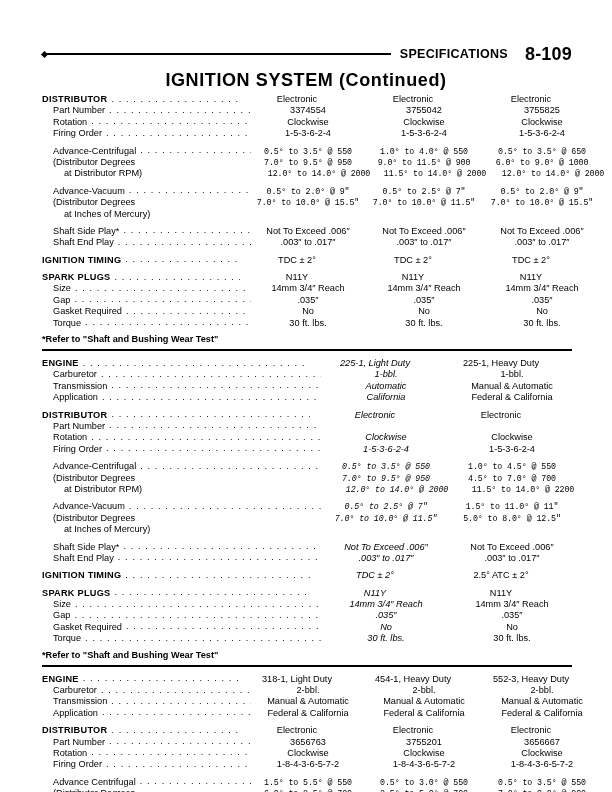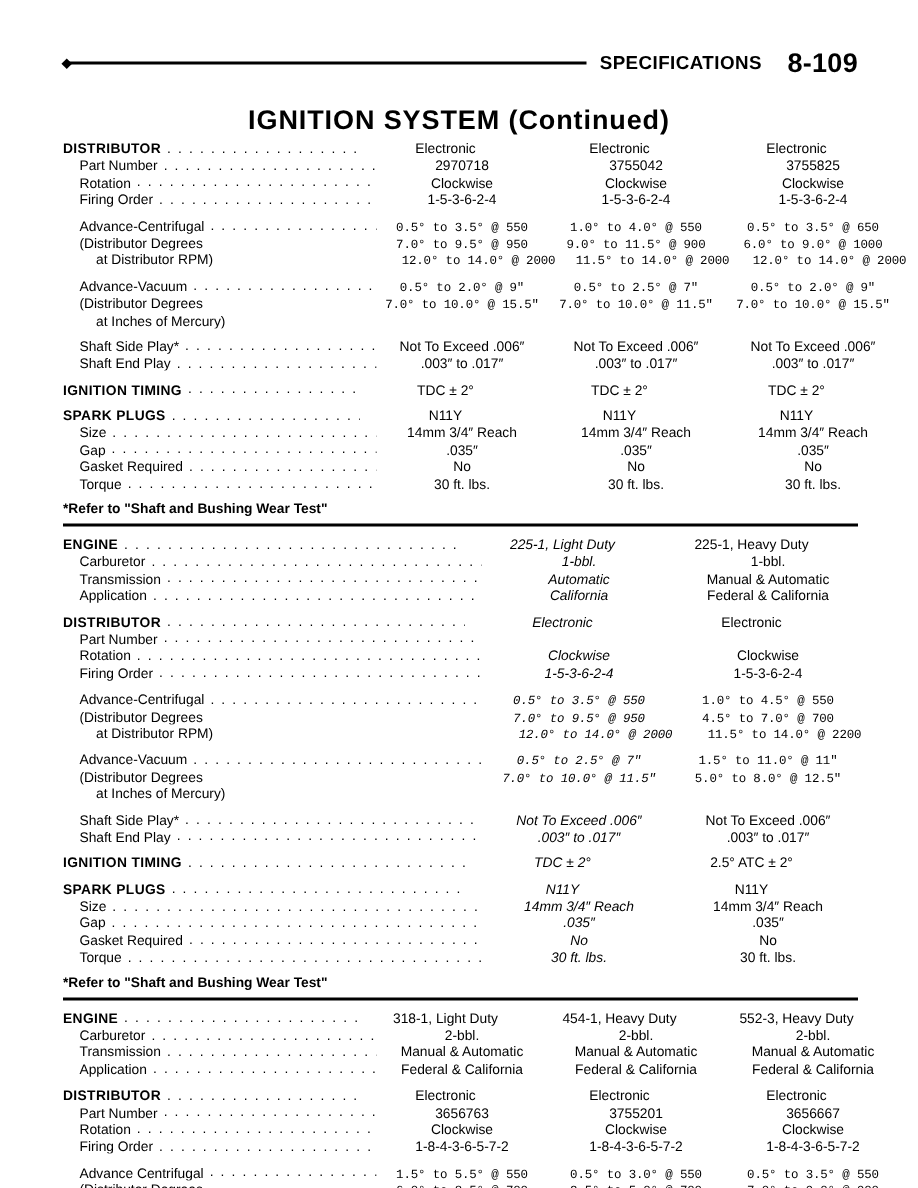--- a/index.html
+++ b/index.html
@@ -14,21 +14,21 @@
     overflow: hidden;
     font-family: "Liberation Sans", sans-serif;
     color: #000000;
     -webkit-font-smoothing: antialiased;
   }
 
   
   .runhead {
     position: absolute;
     left: 42px;
-    top: 32px;
+    top: 44px;
     width: 530px;
     height: 20px;
     display: flex;
     align-items: center;
   }
   .runhead-diamond {
     width: 5px;
     height: 5px;
     background: #000;
     transform: rotate(45deg);
@@ -172,21 +172,21 @@
         <span class="cell c3c">Electronic</span>
       </span>
     </div>
 
     <div class="row">
       <span class="lbl w-short ind1">
           <span class="lbl-text">Part Number</span>
           <span class="dots">. . . . . . . . . . . . . . . . . . . . . . . . . . . . . . . . . . . . . . . . . . . . . . . . . . .</span>
         </span>
       <span class="vals">
-        <span class="cell c3a">2970718</span>
+        <span class="cell c3a">3374554</span>
         <span class="cell c3b">3755042</span>
         <span class="cell c3c">3755825</span>
       </span>
     </div>
 
     <div class="row">
       <span class="lbl w-short ind1">
           <span class="lbl-text">Rotation</span>
           <span class="dots">. . . . . . . . . . . . . . . . . . . . . . . . . . . . . . . . . . . . . . . . . . . . . . . . . . .</span>
         </span>

